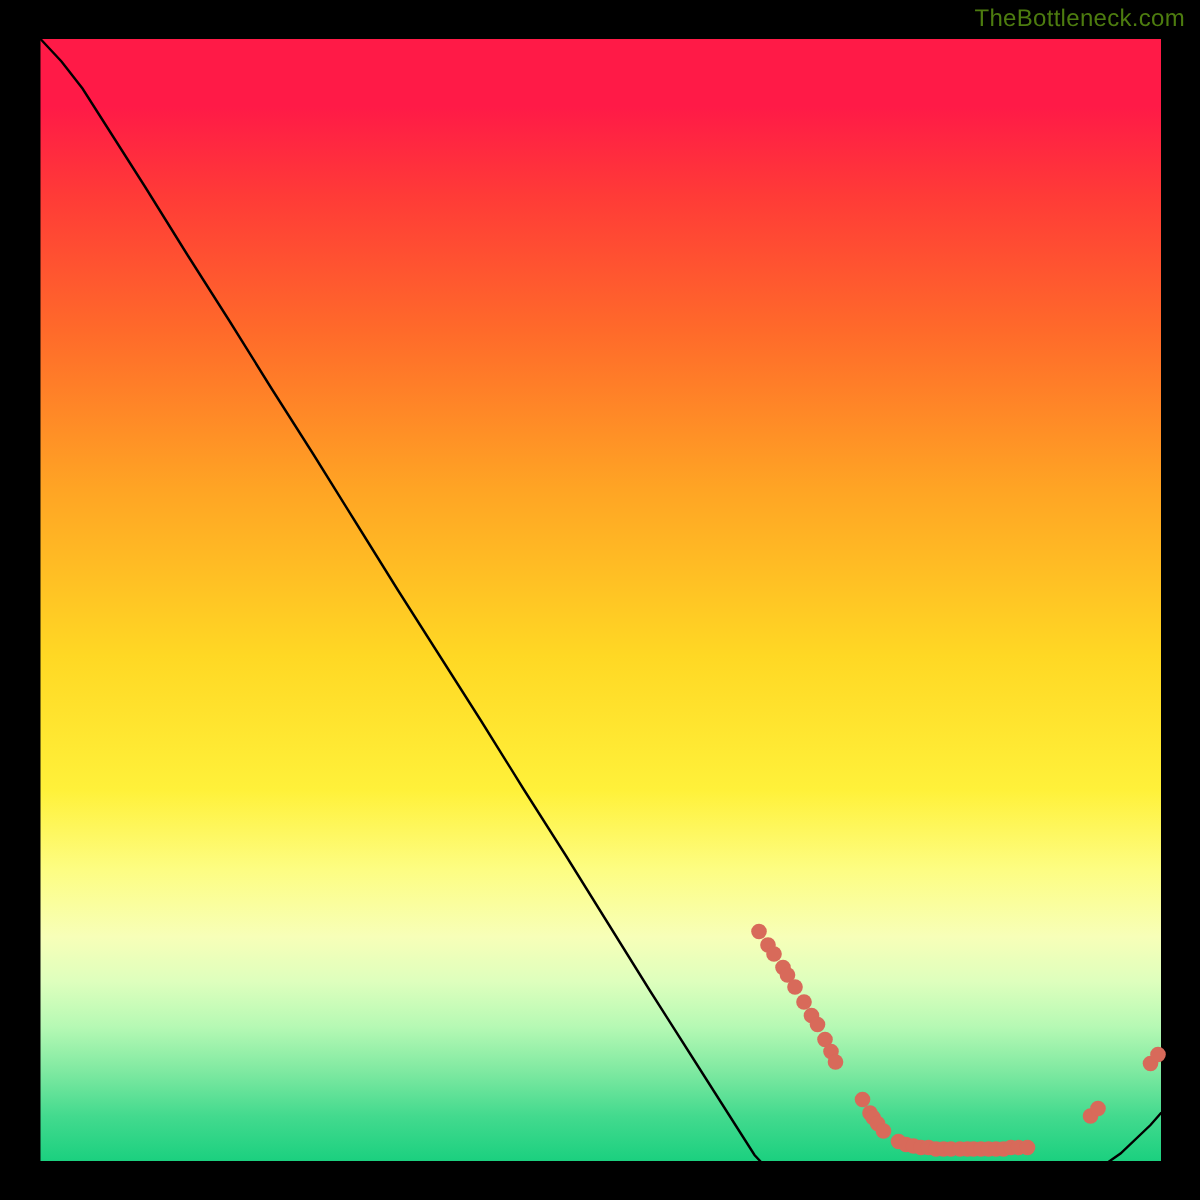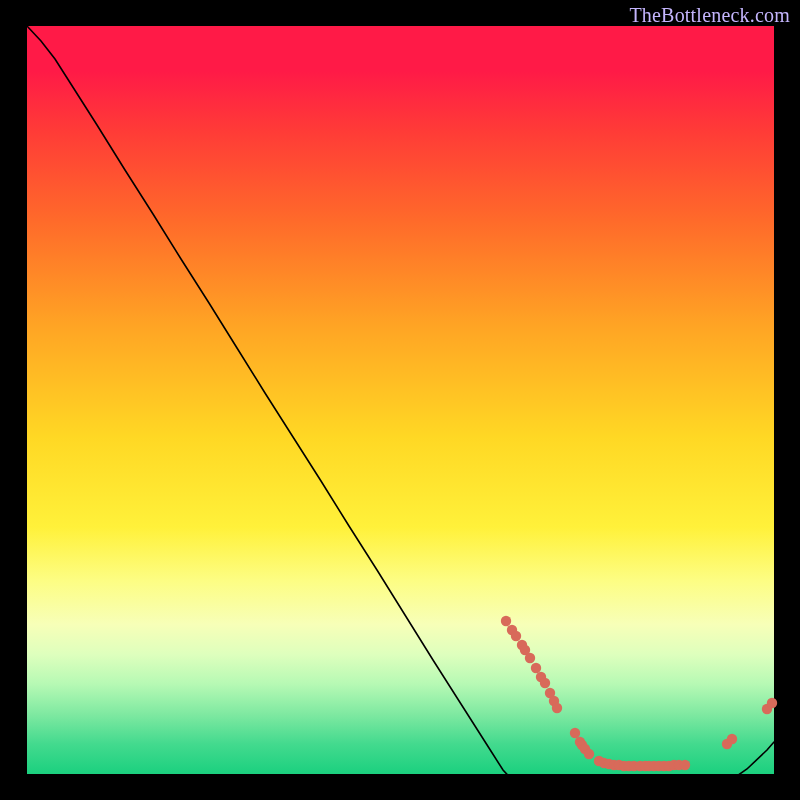--- a/index.html
+++ b/index.html
@@ -38,23 +38,23 @@
       #b6f9b4 88%,
       #7fe9a1 92%,
       #43da8e 96%,
       #1bd07f 100%
     );
   }
   .watermark {
     position: absolute;
     top: 4px;
     right: 10px;
-    color: #c4b5fd;
-    font-family: Liberation Serif, serif;
-    font-size: 20px;
+    color: #4d7c0f;
+    font-family: Liberation Sans, sans-serif;
+    font-size: 16px;
     letter-spacing: 0.2px;
     user-select: none;
   }
   svg.overlay {
     position: absolute;
     left: 0;
     top: 0;
     width: 747px;
     height: 748px;
     overflow: visible;

